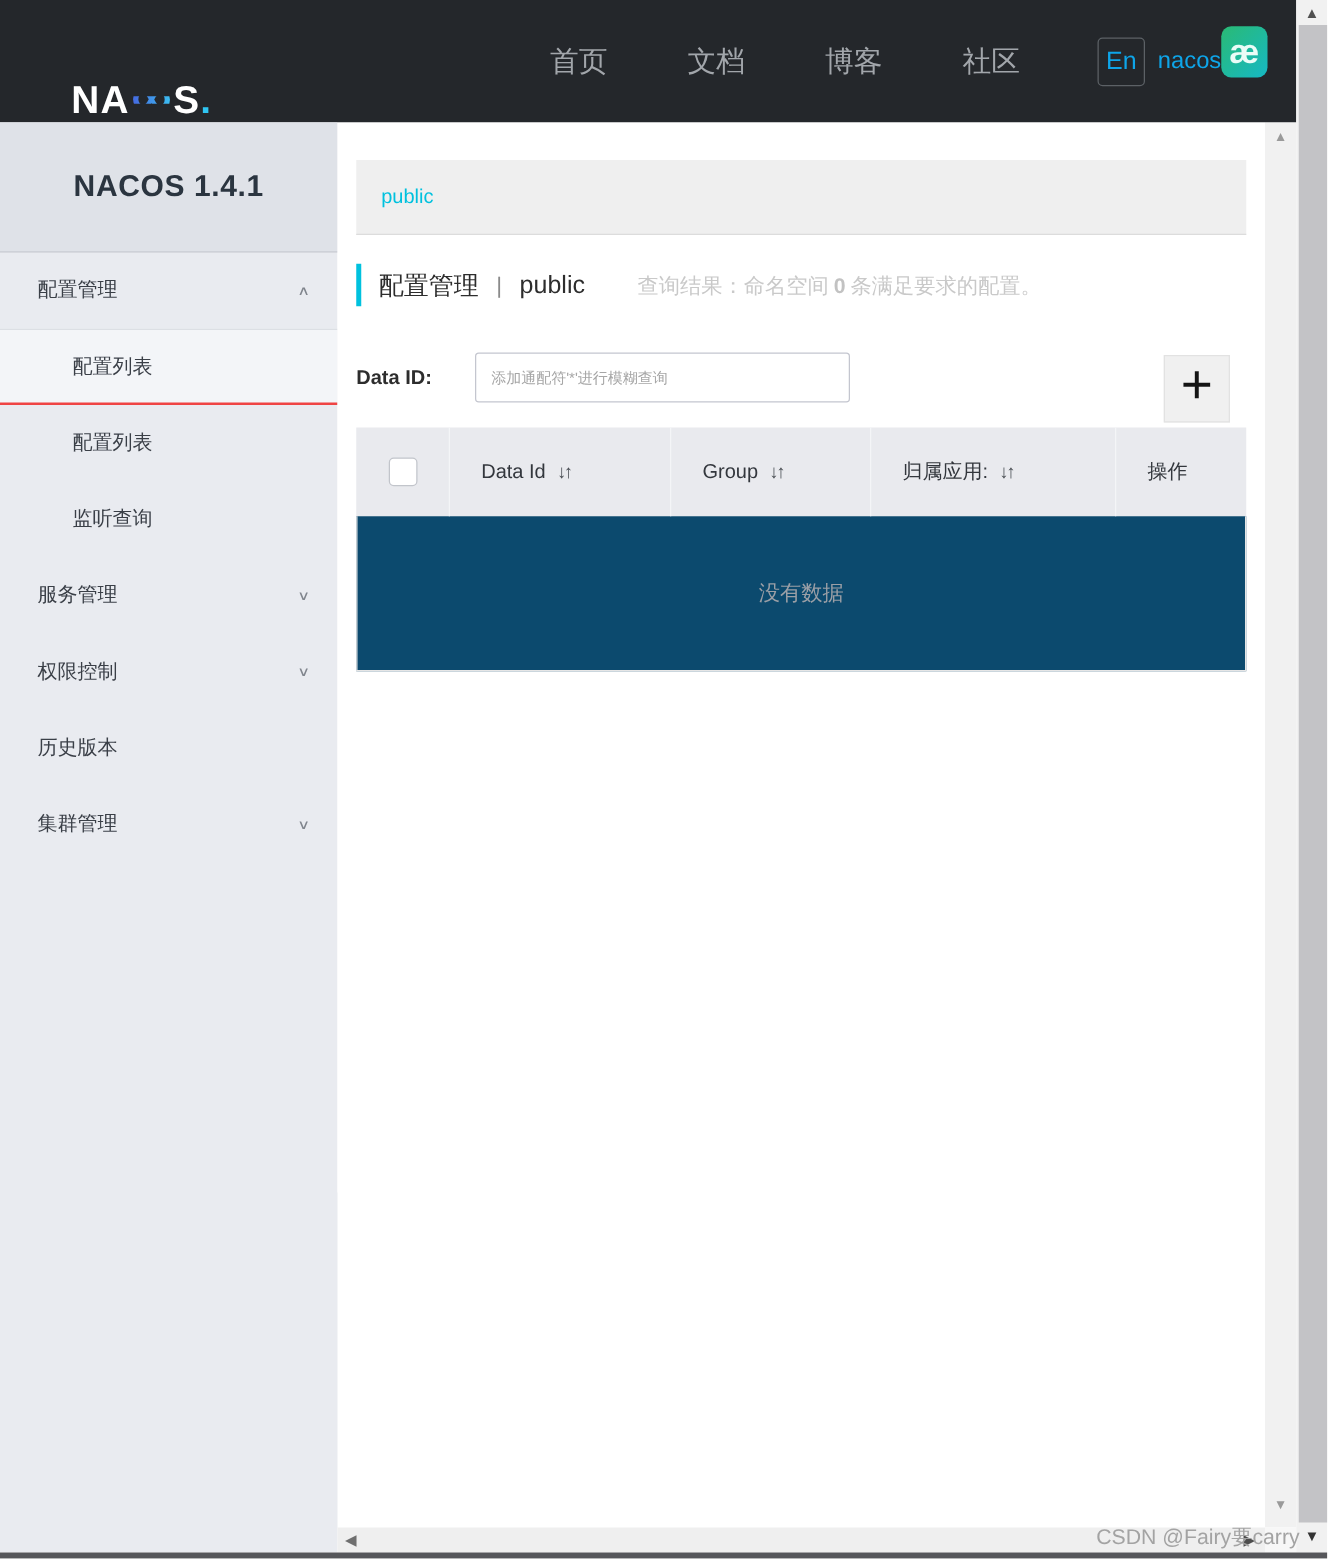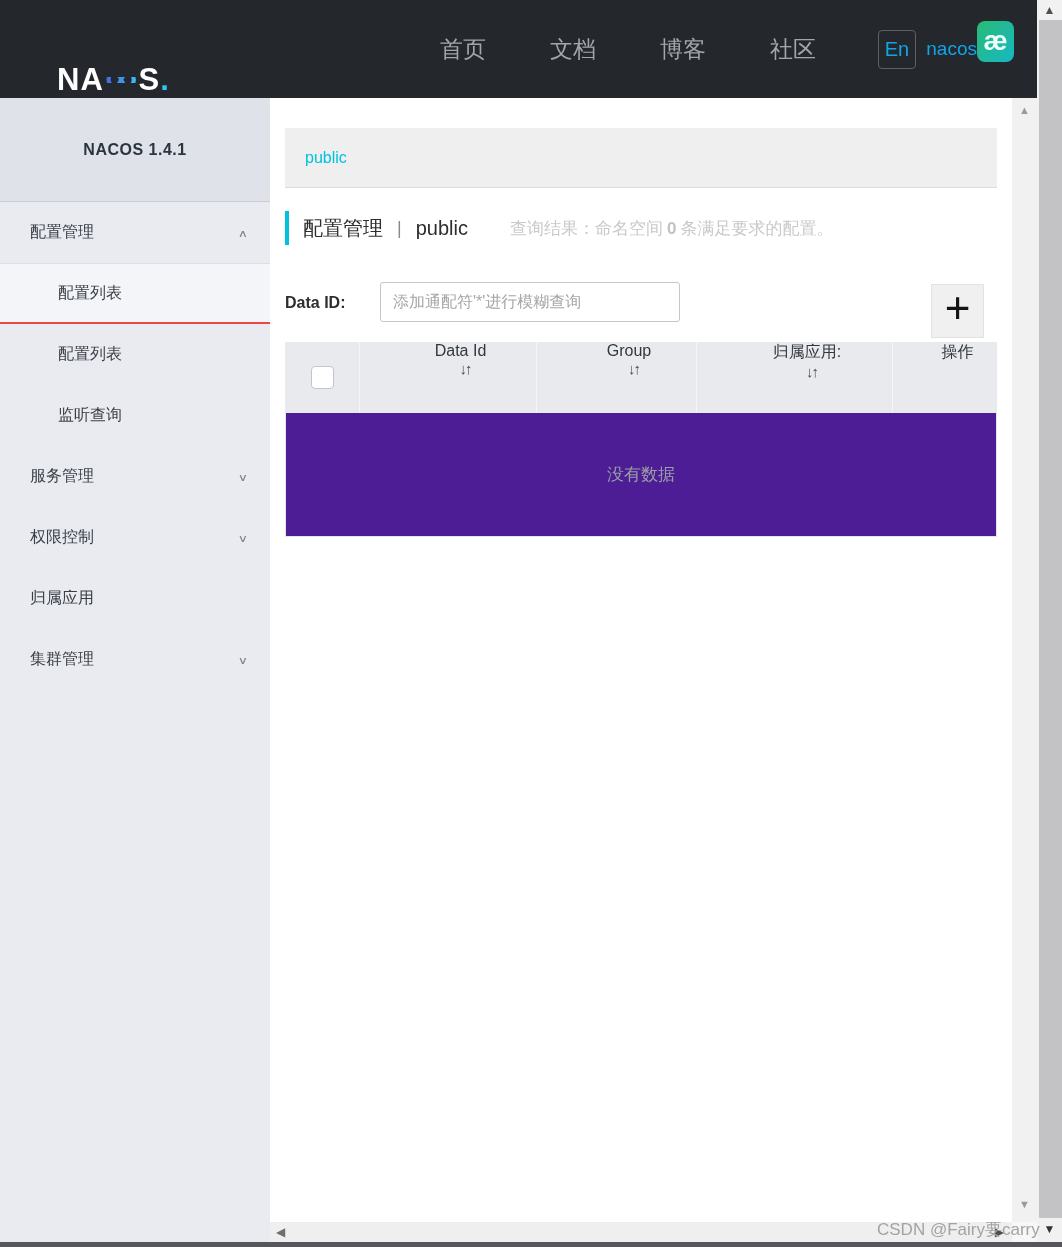--- a/index.html
+++ b/index.html
@@ -20,21 +20,21 @@
   .lang-btn { margin-left:30px; width:38px; height:39px; border:1px solid #5c6166; border-radius:4px;
               color:#0ea5e9; font-size:20px; display:flex; align-items:center; justify-content:center; cursor:pointer; }
   .user-name { position:absolute; right:60px; top:0; height:98px; display:flex; align-items:center; color:#0ea5e9; font-size:19px; }
   .ext-icon { position:absolute; left:977px; top:21px; width:37px; height:41px; border-radius:8px;
               background:linear-gradient(135deg,#2aba74,#16b8c4); color:#eafcf7; font-size:27px; font-weight:700;
               display:flex; align-items:center; justify-content:center; cursor:pointer; z-index:5; }
 
   
   .sidebar { position:absolute; left:0; top:98px; width:270px; height:1144px; background:#e9ebf0; }
   .side-title { height:104px; background:#dfe2e8; border-bottom:1px solid #c9ccd2; display:flex; align-items:center; justify-content:center;
-                font-size:16px; font-weight:700; color:#2b3540; letter-spacing:0.5px;text-align:center; }
+                font-size:24px; font-weight:700; color:#2b3540; letter-spacing:0.5px;text-align:center; }
   .menu-item { position:relative; height:61px; display:flex; align-items:center; font-size:16px; color:#3a3f47; cursor:pointer; }
   .menu-item.group { padding-left:30px; }
   .menu-item.child { padding-left:58px; }
   .menu-item.selected { background:#f3f5f8; border-top:1px solid #dcdfe4; border-bottom:2px solid #ef4444; }
   .chev { position:absolute; right:22px; color:#80858d; font-size:14px; transform:scaleY(0.75); }
 
   
   .content { position:absolute; left:270px; top:98px; width:742px; height:856px; background:#fff; }
   .ns-bar { position:absolute; left:15px; top:30px; width:712px; height:60px; background:#efefef; border-bottom:1px solid #dcdcdc;
             display:flex; align-items:center; }
@@ -44,37 +44,37 @@
   .title-bar { width:4px; height:34px; background:#00c1de; }
   .title-main { margin-left:14px; font-size:20px; color:#2d2d2d; }
   .title-sep { margin:0 14px; font-size:18px; color:#8a8a8a; }
   .title-ns { font-size:20px; color:#2d2d2d; }
   .query-result { margin-left:42px; font-size:17px; color:#c9c9c9; }
   .query-result b { font-weight:700; color:#c2c2c2; margin:0 4px; }
 
   .form-row { position:absolute; left:15px; top:184px; width:712px; height:58px; }
   .dataid-label { position:absolute; left:0; top:12px; font-size:16px; font-weight:700; color:#2d2d2d; }
   .dataid-input { position:absolute; left:95px; top:0; width:300px; height:40px; border:1px solid #c4c6cf; border-radius:3px;
-                  padding:0 12px; font-size:16px; color:#333; font-family:"Liberation Sans","DejaVu Sans",sans-serif; outline:none; }
+                  padding:0 12px; font-size:12px; color:#333; font-family:"Liberation Sans","DejaVu Sans",sans-serif; outline:none; }
   .dataid-input::placeholder { color:#a6a6a6; }
   .add-btn { position:absolute; left:646px; top:2px; width:53px; height:54px; background:#f0f0f0; border:1px solid #e2e2e2;
              font-size:44px; font-weight:200; color:#141414; line-height:46px; text-align:center; cursor:pointer; }
 
   .table { position:absolute; left:15px; top:244px; width:712px; }
   .thead { display:flex; height:71px; background:#e9eaee; }
-  .th { display:flex; align-items:center; font-size:16px; color:#33373d; border-right:1px solid #f4f5f7;flex-direction:column; }
+  .th { display:flex; align-items:center; font-size:16px; color:#33373d; border-right:1px solid #f4f5f7; }
   .th:last-child { border-right:none; }
   .th .sort { margin-left:9px; font-size:15px; color:#4b4f55; letter-spacing:-2px; cursor:pointer; }
   .th-check { width:75px; justify-content:center; }
   .th-dataid { width:177px; padding-left:25px; }
   .th-group { width:160px; padding-left:25px; }
   .th-app { width:196px; padding-left:25px; }
   .th-op { width:104px; padding-left:25px; }
   .checkbox { width:23px; height:23px; background:#fff; border:1px solid #c2c5cb; border-radius:4px; cursor:pointer; }
-  .tbody { height:124px; background:#4c1d95; border:1px solid #e6e6e6; border-top:none;
+  .tbody { height:124px; background:#0c4a6e; border:1px solid #e6e6e6; border-top:none;
            display:flex; align-items:center; justify-content:center; }
   .empty-text { color:#9b9fa6; font-size:17px; }
 
   
   .v-scroll-inner { position:absolute; left:1012px; top:98px; width:25px; height:1124px; background:#f1f1f1; }
   .v-scroll-inner .arr-up   { position:absolute; top:6px;  left:0; width:25px; text-align:center; color:#9a9a9a; font-size:11px; cursor:pointer; }
   .v-scroll-inner .arr-down { position:absolute; top:1100px; left:0; width:25px; text-align:center; color:#9a9a9a; font-size:11px; cursor:pointer; }
   .h-scroll { position:absolute; left:270px; top:1222px; width:742px; height:20px; background:#efefef; }
   .h-scroll .arr-left  { position:absolute; left:6px; top:3px; color:#6f6f6f; font-size:12px; cursor:pointer; }
   .h-scroll .arr-right { position:absolute; right:8px; top:3px; color:#4d4d4d; font-size:12px; cursor:pointer; }
@@ -127,21 +127,21 @@
     </div>
     <div class="menu-item group">
       <span>服务管理</span>
       <span class="chev">∨</span>
     </div>
     <div class="menu-item group">
       <span>权限控制</span>
       <span class="chev">∨</span>
     </div>
     <div class="menu-item group">
-      <span>归属应用</span>
+      <span>历史版本</span>
     </div>
     <div class="menu-item group">
       <span>集群管理</span>
       <span class="chev">∨</span>
     </div>
   </div>
 
   <div class="content">
 
     <div class="ns-bar">

